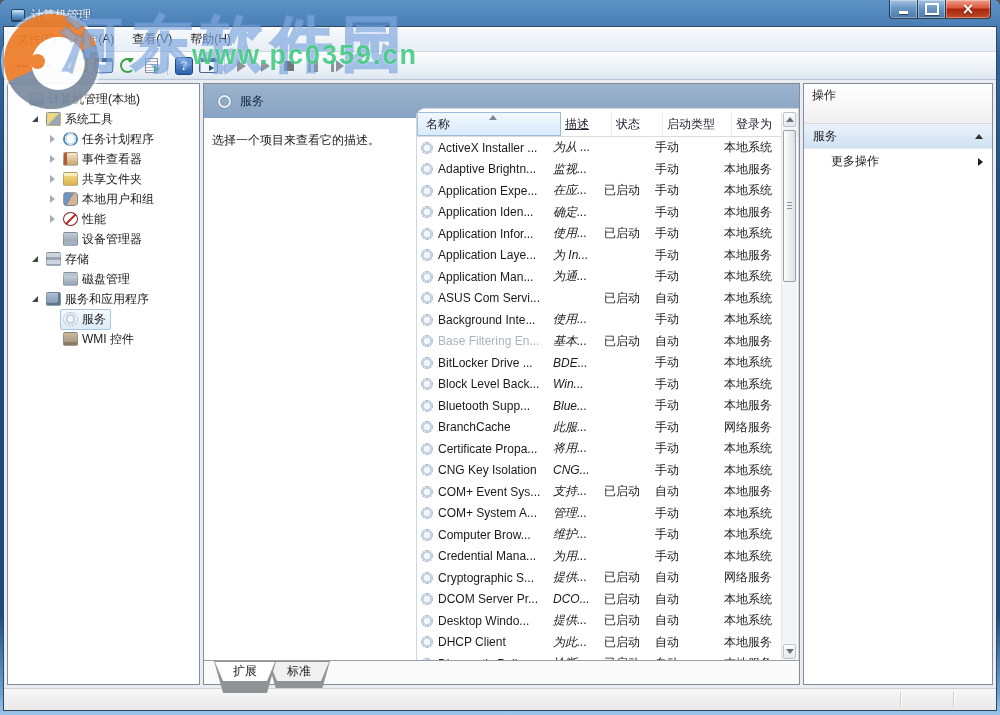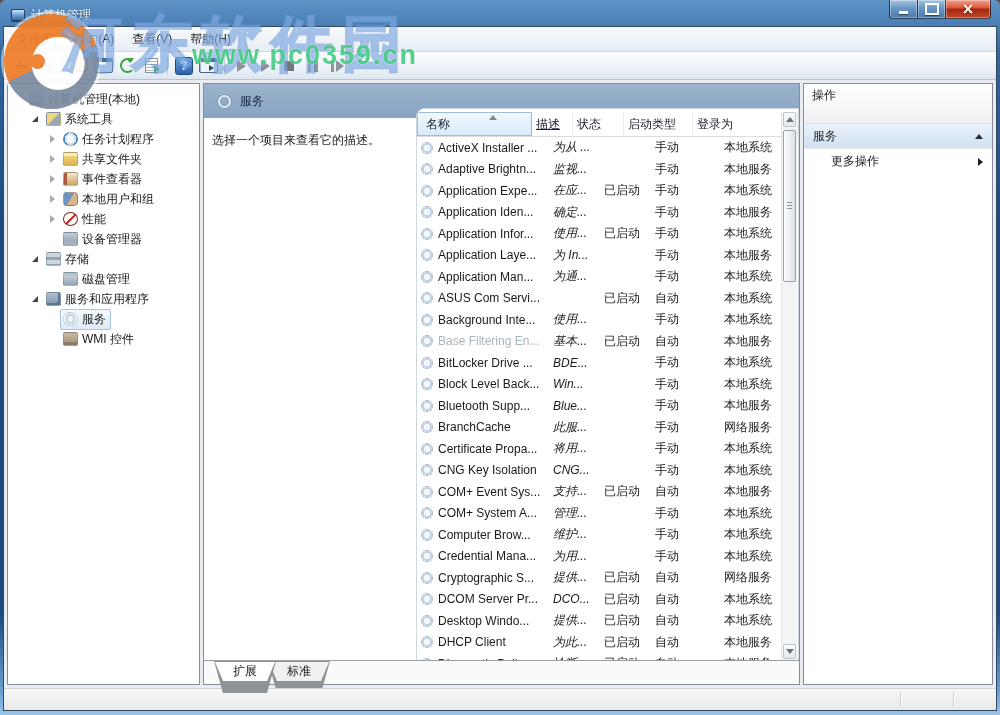--- a/index.html
+++ b/index.html
@@ -102,22 +102,22 @@
   .center-panel { flex:1; display:flex; flex-direction:column; min-width:0; background:#fff; }
   .center-header { height:34px; flex:0 0 34px; display:flex; align-items:center; gap:9px; padding-left:14px;
     background:linear-gradient(#9cb3cc,#87a4c3); color:#10243a; }
   .hdr-gear { width:13px; height:13px; border-radius:50%; border:2px solid #e6edf4; box-shadow:0 0 0 1px #7e99b8, inset 0 0 0 1px #7e99b8; }
   .center-body { flex:1; display:flex; min-height:0; }
   .desc-pane { width:212px; flex:0 0 212px; padding:14px 10px 0 8px; color:#1a1a1a; }
   .list-pane { flex:1; margin-top:-10px; position:relative; background:#fff; border:1px solid #cfd7e0; border-bottom:none;
     border-radius:9px 1px 0 0; display:flex; flex-direction:column; overflow:hidden; }
   .list-header { height:25px; flex:0 0 25px; display:flex; border-bottom:1px solid #dcdcdc; position:relative; margin-top:3px; }
   .hc { display:flex; align-items:center; padding:0 4px; border-right:1px solid #ececec; color:#223; height:100%; white-space:nowrap; }
-  .hc:nth-child(1) { width:115px; padding-left:8px; background:linear-gradient(#f1f8fd,#d9eafa); border:1px solid #9cbcda; }
-  .hc:nth-child(2) { width:41px;text-decoration:underline; }
+  .hc:nth-child(1) { width:144px; padding-left:8px; background:linear-gradient(#f1f8fd,#d9eafa); border:1px solid #9cbcda; }
+  .hc:nth-child(2) { width:51px;text-decoration:underline; }
   .hc:nth-child(3) { width:51px; }
   .hc:nth-child(4) { width:69px; }
   .hc:nth-child(5) { flex:1;text-align:center; }
   .sort-arrow { position:absolute; left:72px; top:3px; width:0; height:0;
     border-left:4px solid transparent; border-right:4px solid transparent; border-bottom:5px solid #7b8997; }
   .rows { flex:1; overflow:hidden; padding-right:17px; }
   .row { display:flex; align-items:center; height:21.5px; }
   .cell { padding:0 3px; white-space:nowrap; overflow:hidden; }
   .c-name { width:133px; flex:0 0 133px; display:flex; align-items:center; padding-left:4px; }
   .gear { width:12px; height:12px; flex:0 0 12px; margin-right:5px; border-radius:50%; border:1px dotted #93a9c0;
@@ -243,29 +243,29 @@
           <div class="tree-row" data-name="tree-item" data-arrow="collapsed" style="--indent: 2;">
           <span class="arr" data-name="expand-arrow-icon"></span>
           <span class="node">
             <span class="ticon" data-name="task-scheduler-icon"></span>
             <span class="tlabel" data-name="tree-item-label">任务计划程序</span>
           </span>
         </div>
           <div class="tree-row" data-name="tree-item" data-arrow="collapsed" style="--indent: 2;">
           <span class="arr" data-name="expand-arrow-icon"></span>
           <span class="node">
+            <span class="ticon" data-name="event-viewer-icon"></span>
+            <span class="tlabel" data-name="tree-item-label">事件查看器</span>
+          </span>
+        </div>
+          <div class="tree-row" data-name="tree-item" data-arrow="collapsed" style="--indent: 2;">
+          <span class="arr" data-name="expand-arrow-icon"></span>
+          <span class="node">
             <span class="ticon" data-name="shared-folders-icon"></span>
             <span class="tlabel" data-name="tree-item-label">共享文件夹</span>
-          </span>
-        </div>
-          <div class="tree-row" data-name="tree-item" data-arrow="collapsed" style="--indent: 2;">
-          <span class="arr" data-name="expand-arrow-icon"></span>
-          <span class="node">
-            <span class="ticon" data-name="event-viewer-icon"></span>
-            <span class="tlabel" data-name="tree-item-label">事件查看器</span>
           </span>
         </div>
           <div class="tree-row" data-name="tree-item" data-arrow="collapsed" style="--indent: 2;">
           <span class="arr" data-name="expand-arrow-icon"></span>
           <span class="node">
             <span class="ticon" data-name="local-users-icon"></span>
             <span class="tlabel" data-name="tree-item-label">本地用户和组</span>
           </span>
         </div>
           <div class="tree-row" data-name="tree-item" data-arrow="collapsed" style="--indent: 2;">

